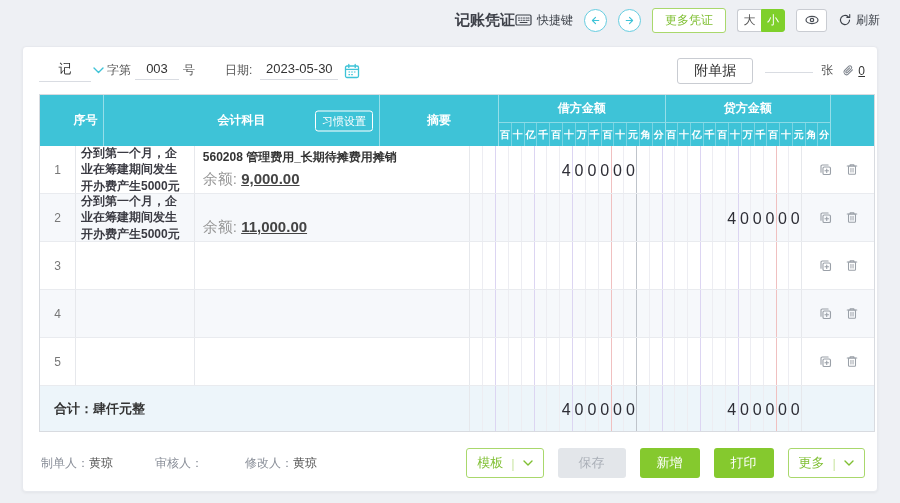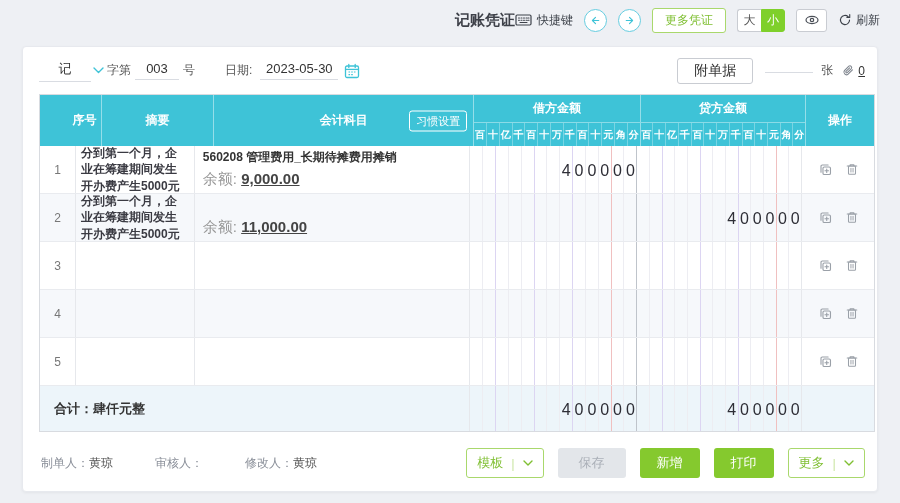--- a/index.html
+++ b/index.html
@@ -184,25 +184,25 @@
               <path d="M13.1 6.7l-5 5a3 3 0 0 1-4.2-4.2L9 2.4a2 2 0 0 1 2.8 2.8L7.1 9.9a1 1 0 0 1-1.4-1.4l4.2-4.2" fill="none" stroke="#7e848d" stroke-width="1.2" stroke-linecap="round" stroke-linejoin="round"></path>
             </svg>
         </span>
         <span class="attach-count">0</span>
       </div>
     </div>
 
     <div class="vtable">
       <div class="thead">
         <div class="th seq">序号</div>
-        <div class="th summary">摘要</div>
         <div class="th account">
           <span>会计科目</span>
           <button class="btn-habit">习惯设置</button>
         </div>
+        <div class="th summary">摘要</div>
         <div class="th amounts">
           <div class="amt-titles">
             <div class="dt">借方金额</div>
             <div class="ct">贷方金额</div>
           </div>
           <div class="amt-digits">
             <div class="dgrid d">
                 <span class="hcell">百</span>
                 <span class="hcell">十</span>
                 <span class="hcell">亿</span>
@@ -227,21 +227,20 @@
                 <span class="hcell">万</span>
                 <span class="hcell">千</span>
                 <span class="hcell">百</span>
                 <span class="hcell">十</span>
                 <span class="hcell">元</span>
                 <span class="hcell">角</span>
                 <span class="hcell">分</span>
               </div>
           </div>
         </div>
-        <div class="th op">操作</div>
       </div>
 
       <div id="tbody">
           <div class="trow">
             <div class="td seq">1</div>
             <div class="td summary">分到第一个月，企业在筹建期间发生开办费产生5000元</div>
             <div class="td account">
               <div class="acct-line">560208 管理费用_长期待摊费用摊销</div>
               <div class="balance"><span class="bl">余额:</span> <span class="bv">9,000.00</span></div>
             </div>

